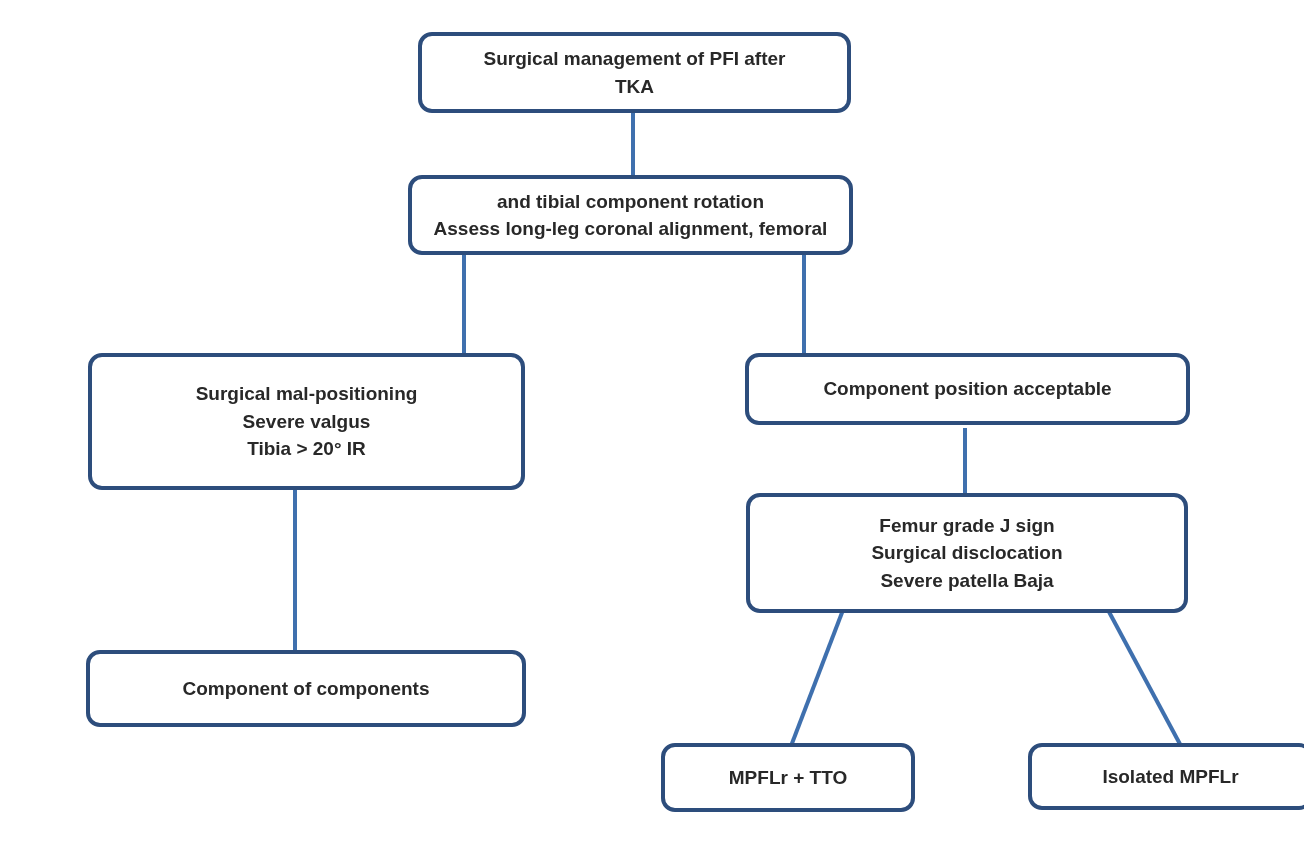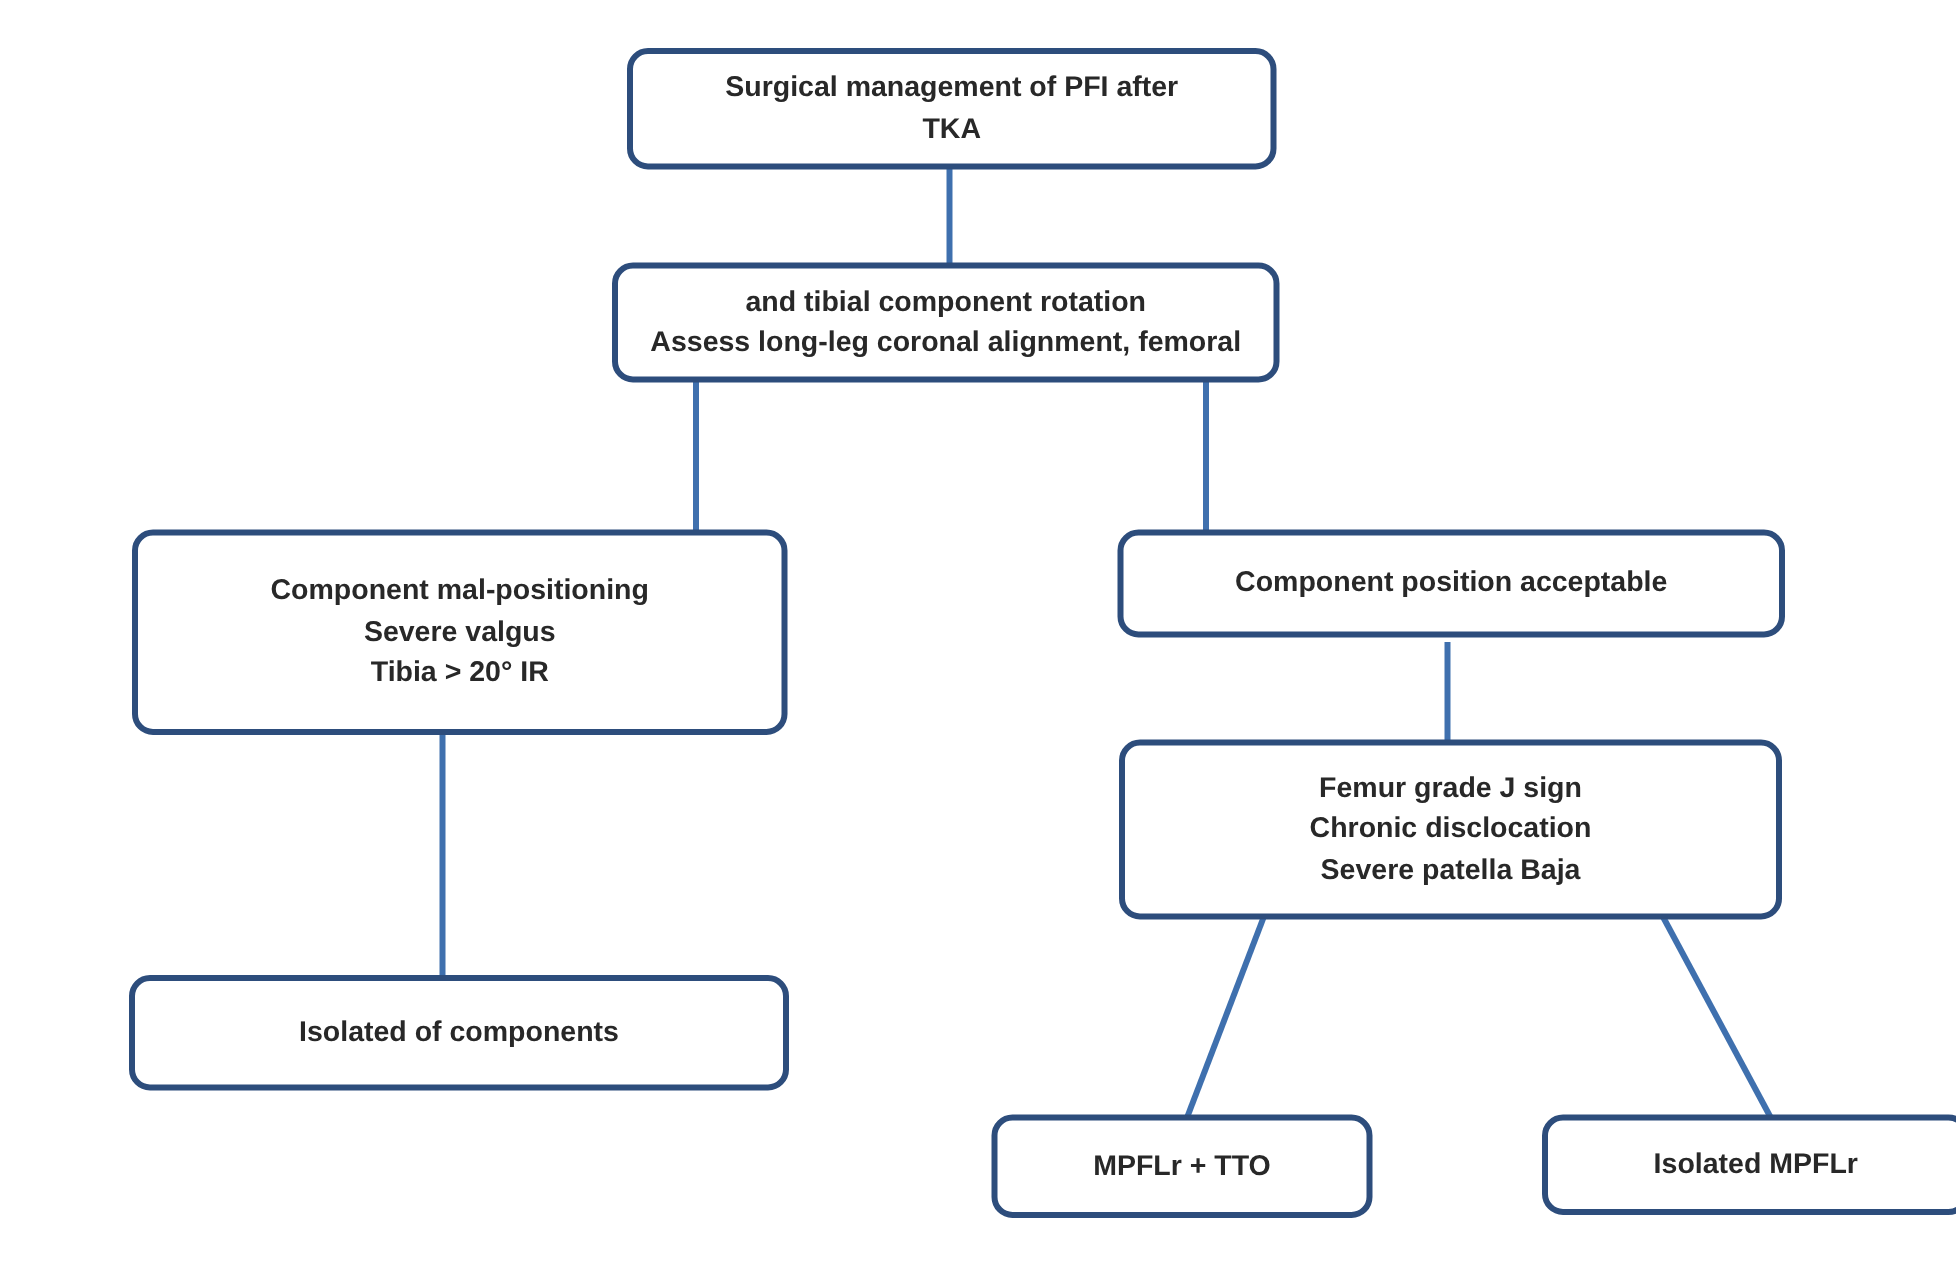--- a/index.html
+++ b/index.html
@@ -64,37 +64,37 @@
     <div>Surgical management of PFI after</div>
     <div>TKA</div>
   </div>
 
   <div class="node" style="left:380px;top:175px;width:445px;height:80px">
     <div>and tibial component rotation</div>
     <div>Assess long-leg coronal alignment, femoral</div>
   </div>
 
   <div class="node" style="left:60px;top:353px;width:437px;height:137px">
-    <div>Component mal-positioning</div>
+    <div>Surgical mal-positioning</div>
     <div>Severe valgus</div>
     <div>Tibia &gt; 20° IR</div>
   </div>
 
   <div class="node" style="left:717px;top:353px;width:445px;height:72px">
     <div>Component position acceptable</div>
   </div>
 
   <div class="node" style="left:718px;top:493px;width:442px;height:120px">
     <div>Femur grade J sign</div>
-    <div>Chronic disclocation</div>
+    <div>Surgical disclocation</div>
     <div>Severe patella Baja</div>
   </div>
 
   <div class="node" style="left:58px;top:650px;width:440px;height:77px">
-    <div>Isolated of components</div>
+    <div>Component of components</div>
   </div>
 
   <div class="node" style="left:633px;top:743px;width:254px;height:69px">
     <div>MPFLr + TTO</div>
   </div>
 
   <div class="node" style="left:1000px;top:743px;width:285px;height:67px">
     <div>Isolated MPFLr</div>
   </div>
 

